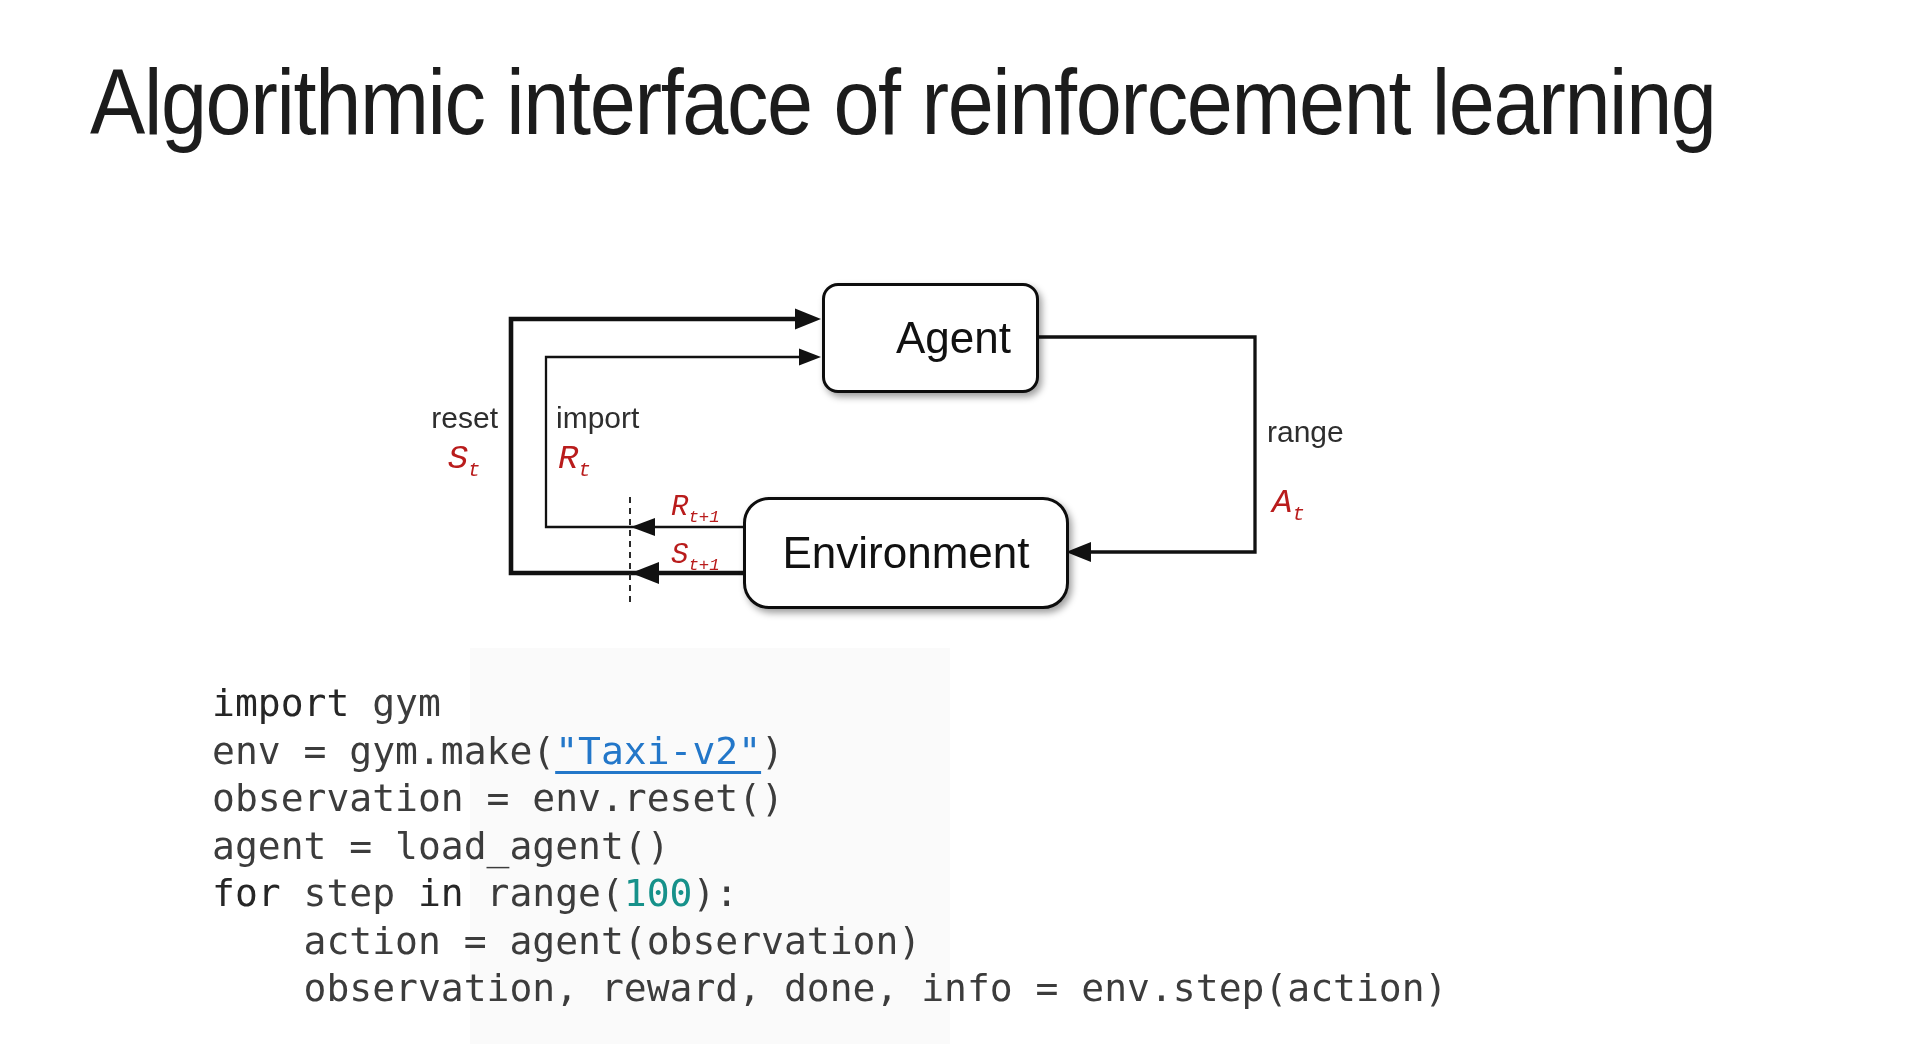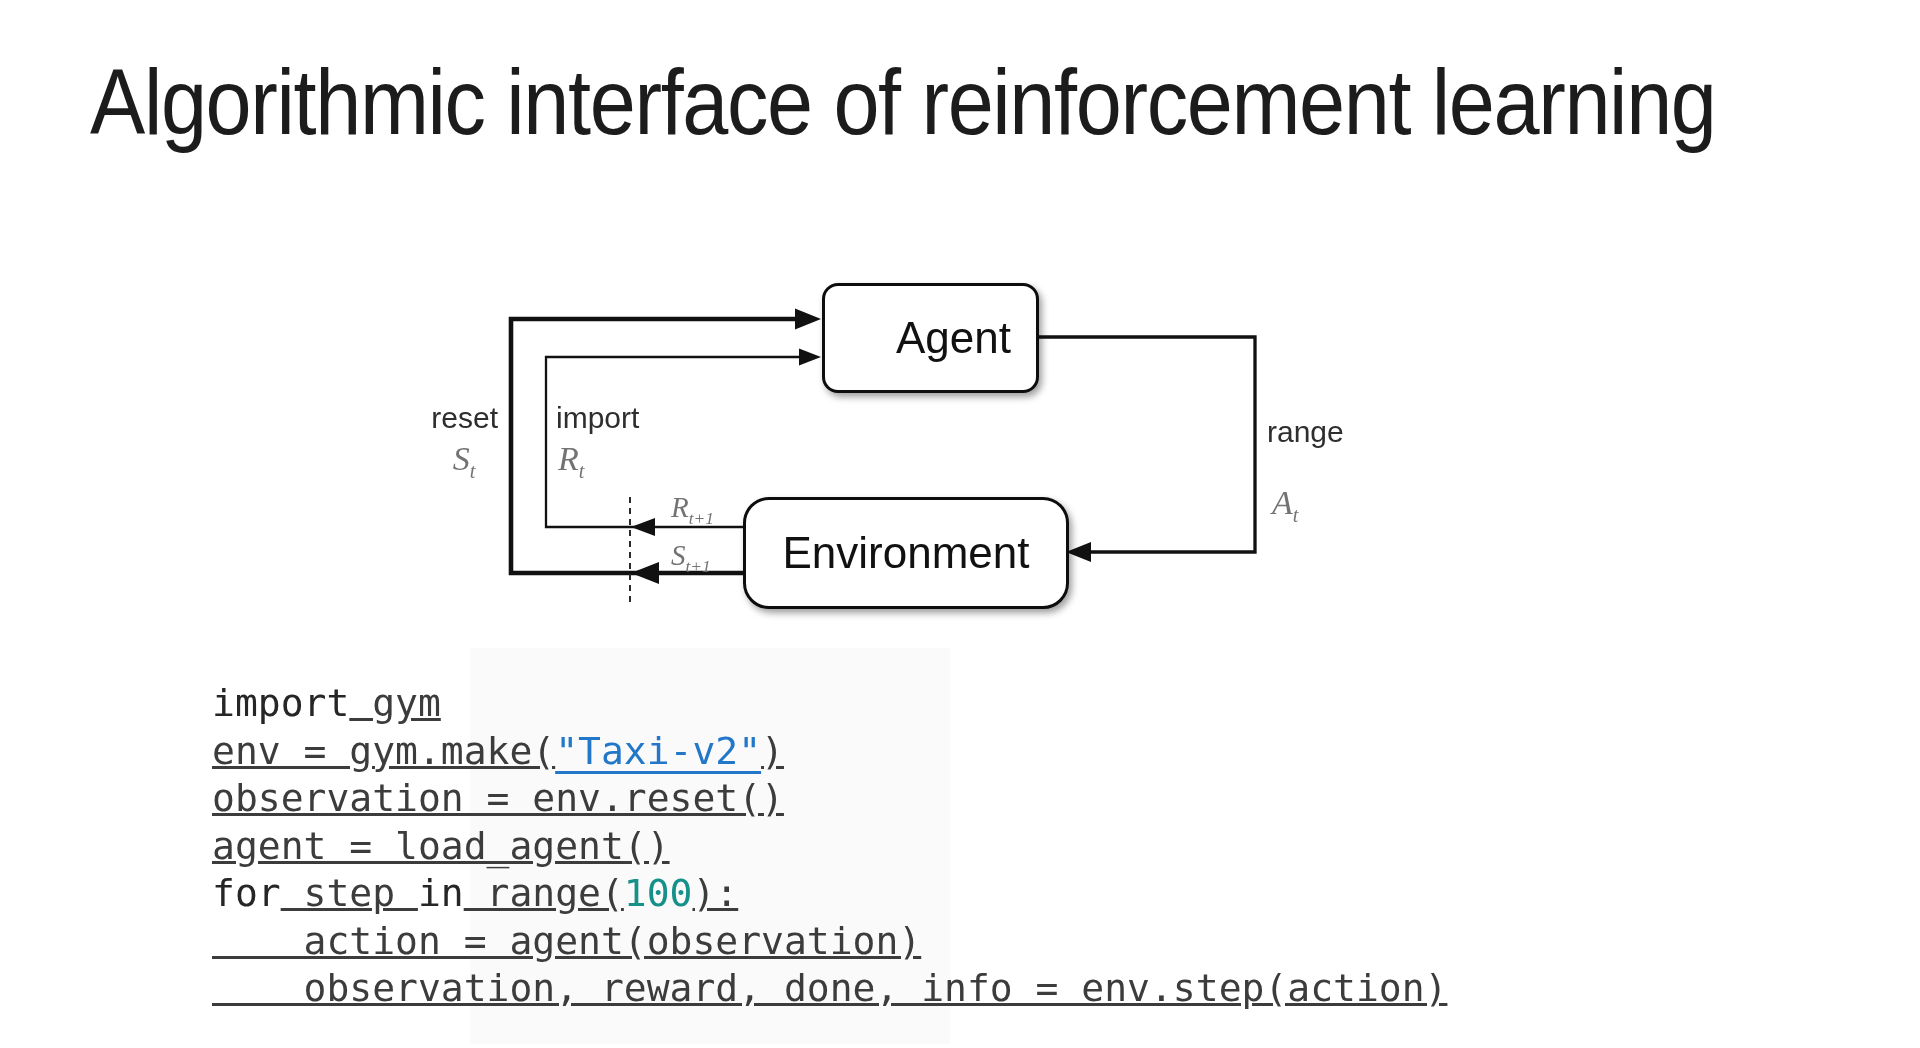--- a/index.html
+++ b/index.html
@@ -36,23 +36,23 @@
     border: 3.5px solid #0d0d0d;
     box-shadow: 3px 4px 7px rgba(0,0,0,0.38);
     display: flex; align-items: center; justify-content: center;
     color: #111;
   }
   #agent-box { left: 822px; top: 283px; width: 165px; height: 104px; border-radius: 16px; font-size: 44px; padding-left: 46px; }
   #environment-box { left: 743px; top: 497px; width: 320px; height: 106px; border-radius: 26px; font-size: 44px; }
 
   .edge-label { font-size: 30px; color: #2e2e2e; white-space: nowrap; }
   .math-label {
-    font-family: Liberation Serif, serif;
+    font-family: Liberation Mono, monospace;
     font-style: italic;
-    font-size: 34px; color: #737373;
+    font-size: 34px; color: #b91c1c;
     white-space: nowrap;
   }
   .math-label sub { font-size: 0.60em; font-style: italic; line-height: 0; }
   .math-small { font-size: 29px; }
 
   #state-label  { left: 378px; top: 401px; width: 120px; text-align: right; }
   #state-symbol { left: 430px; top: 440px; width: 68px; text-align: center; }
   #reward-label { left: 556px; top: 401px; }
   #reward-symbol{ left: 558px; top: 440px; }
   #action-label { left: 1267px; top: 415px; }
@@ -67,21 +67,21 @@
   }
   #code-block {
     left: 212px; top: 680px;
     margin: 0;
     font-family: "DejaVu Sans Mono", monospace;
     font-size: 38px;
     line-height: 47.5px;
     color: var(--code-text, #3c3c3c);
     white-space: pre;
   }
-  .tok-plain   { color: var(--code-text, #3c3c3c); text-decoration: underline; }
+  .tok-plain   { color: var(--code-text, #3c3c3c); }
   .tok-keyword { color: var(--keyword, #262626); font-weight: 400; }
   .tok-string  {
     color: var(--accent-blue, #2377c9);
     text-decoration: underline;
     text-decoration-thickness: 3px;
     text-underline-offset: 7px;
   }
   .tok-number  { color: var(--accent-teal, #16918a); }
 </style>
 </head>

